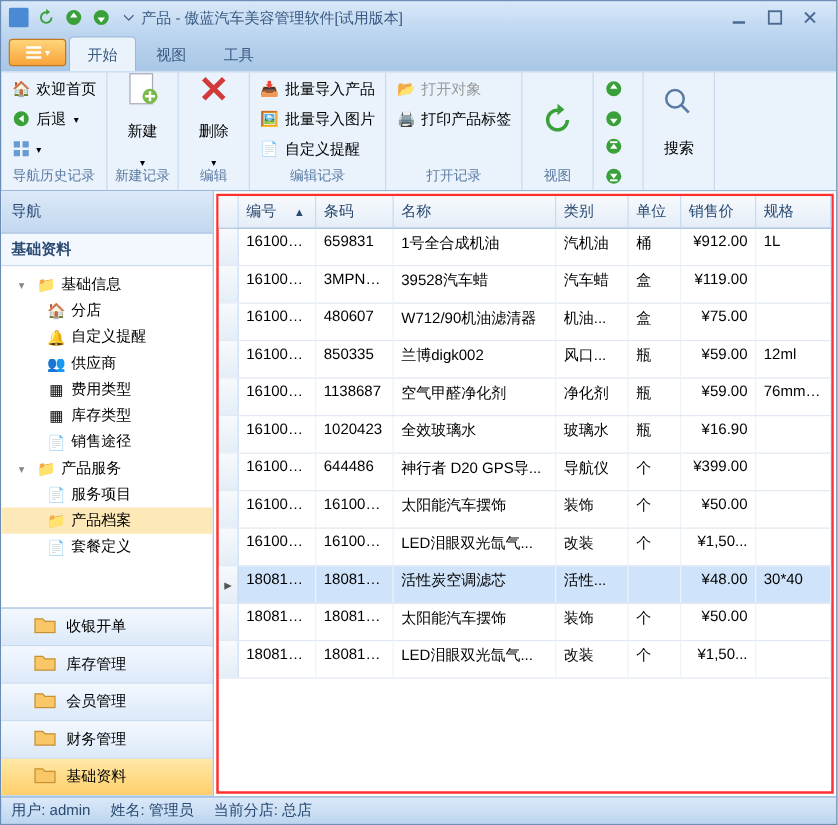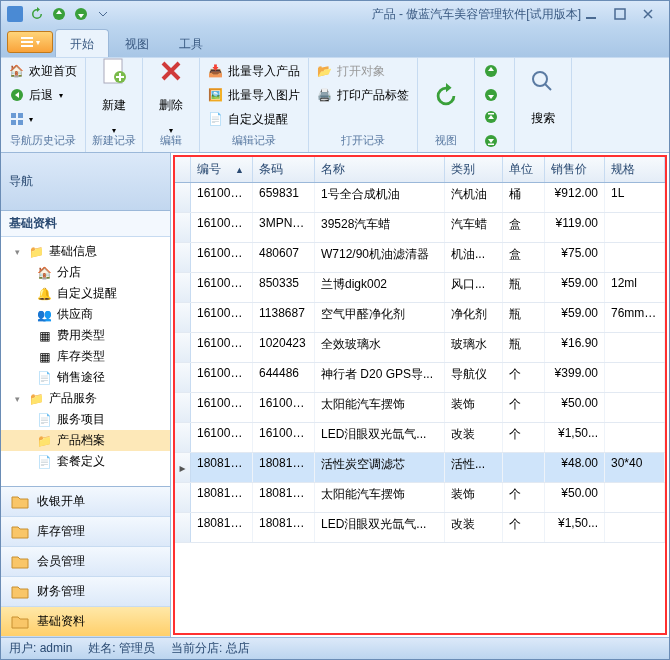--- a/index.html
+++ b/index.html
@@ -1,47 +1,47 @@
 <!DOCTYPE html>
 <html><head>
 <meta charset="utf-8">
 <style>
 *{box-sizing:border-box;margin:0;padding:0;font-family:"Microsoft YaHei","SimSun",sans-serif;font-size:12px}
 body{width:670px;height:660px;background:#bcd5ef;border:1px solid #6a8cb5;display:flex;flex-direction:column;overflow:hidden}
 .titlebar{height:26px;display:flex;align-items:center;padding:0 4px;background:linear-gradient(#d9e8f9,#bcd5ef)}
 .titlebar .quick{display:flex;gap:2px;align-items:center}
 .qbtn{width:20px;height:20px;display:flex;align-items:center;justify-content:center;border-radius:3px}
-.title-text{flex:1;text-align:right;color:#3a5a82}
+.title-text{flex:1;text-align:left;color:#3a5a82}
 .winbtns{display:flex;gap:6px;padding-right:6px;color:#4a6a92}
 .winbtn{width:22px;height:18px;display:flex;align-items:center;justify-content:center}
 .menubar{height:30px;display:flex;align-items:flex-end;padding-left:6px;gap:2px;background:linear-gradient(#bcd5ef,#a8c6e6)}
 .orange-btn{background:linear-gradient(#ffd57a,#f9a33a);border:1px solid #c07a1d;border-radius:3px;width:46px;height:22px;display:flex;align-items:center;justify-content:center;color:#fff;margin-bottom:4px}
 .tab{padding:6px 14px 4px;color:#3a5a82;cursor:pointer}
 .tab.active{background:#eaf3fc;border:1px solid #9bb8d9;border-bottom:none;border-radius:4px 4px 0 0}
 .ribbon{height:96px;background:#eaf3fc;border-top:1px solid #c7dbf1;border-bottom:1px solid #9bb8d9;display:flex}
 .rgroup{border-right:1px solid #c7dbf1;display:flex;flex-direction:column;padding:2px 4px}
 .rgroup-body{flex:1;display:flex;gap:2px;align-items:flex-start}
 .rgroup-label{text-align:center;color:#5a7aa2;font-size:11px;padding-bottom:2px}
 .rbtn-big{display:flex;flex-direction:column;align-items:center;justify-content:center;width:48px;height:72px;gap:12px}
 .rbtn-small{height:22px;display:flex;align-items:center;gap:4px;padding:0 4px}
 .ricon{width:16px;height:16px;display:flex;align-items:center;justify-content:center}
 .ricon-big{width:32px;height:32px;display:flex;align-items:center;justify-content:center}
 .vstack{display:flex;flex-direction:column;gap:2px}
 .body-area{flex:1;display:flex;background:#fff;min-height:0}
 .sidebar{width:170px;background:#e4eefb;border-right:1px solid #9bb8d9;display:flex;flex-direction:column}
-.side-title{background:linear-gradient(#dce9f9,#c2d7ef);padding:20px 8px;color:#2a4a72;border-bottom:1px solid #9bb8d9}
+.side-title{background:linear-gradient(#dce9f9,#c2d7ef);padding:8px 8px;color:#2a4a72;border-bottom:1px solid #9bb8d9}
 .side-section{background:#f3f8fe;padding:4px 8px;color:#2a4a72;border-bottom:1px solid #c7dbf1;font-weight:bold}
 .treewrap{flex:1;overflow:auto;background:#fff;padding:4px 0}
 .tree-item{display:flex;align-items:center;gap:4px;padding:2px 4px;cursor:pointer}
 .tree-item.sel{background:#fde8b8}
 .tree-indent1{padding-left:14px}
 .tree-indent2{padding-left:36px}
 .tree-icon{width:16px;height:16px;display:flex;align-items:center;justify-content:center}
 .bottom-nav{border-top:1px solid #9bb8d9}
-.nav-btn{display:flex;align-items:center;gap:8px;padding:6px 10px;background:linear-gradient(#f3f8fe,#dce9f9);border-bottom:1px solid #c7dbf1;cursor:pointer}
+.nav-btn{display:flex;align-items:flex-start;gap:8px;padding:6px 26px;background:linear-gradient(#f3f8fe,#dce9f9);border-bottom:1px solid #c7dbf1;cursor:pointer}
 .nav-btn.active{background:linear-gradient(#ffe8a8,#ffcf6a)}
 .folder-icon{width:18px;height:14px}
 .content{flex:1;display:flex;flex-direction:column;border:2px solid #ff3030;margin:2px;min-width:0}
 .grid-head{display:flex;background:linear-gradient(#f7fafd,#e4edf7);border-bottom:1px solid #9bb8d9}
 .gh{padding:4px 6px;border-right:1px solid #c7dbf1;color:#2a4a72;overflow:hidden;white-space:nowrap;display:flex;align-items:center;gap:14px}
 .grid-body{flex:1;overflow:auto}
 .grow{display:flex;border-bottom:1px solid #e2e9f2;height:30px}
 .grow.sel{background:#cfe4fa}
 .gc{padding:3px 6px;border-right:1px solid #eef3f9;overflow:hidden;white-space:nowrap;text-overflow:ellipsis}
 .gc.num{text-align:right}

